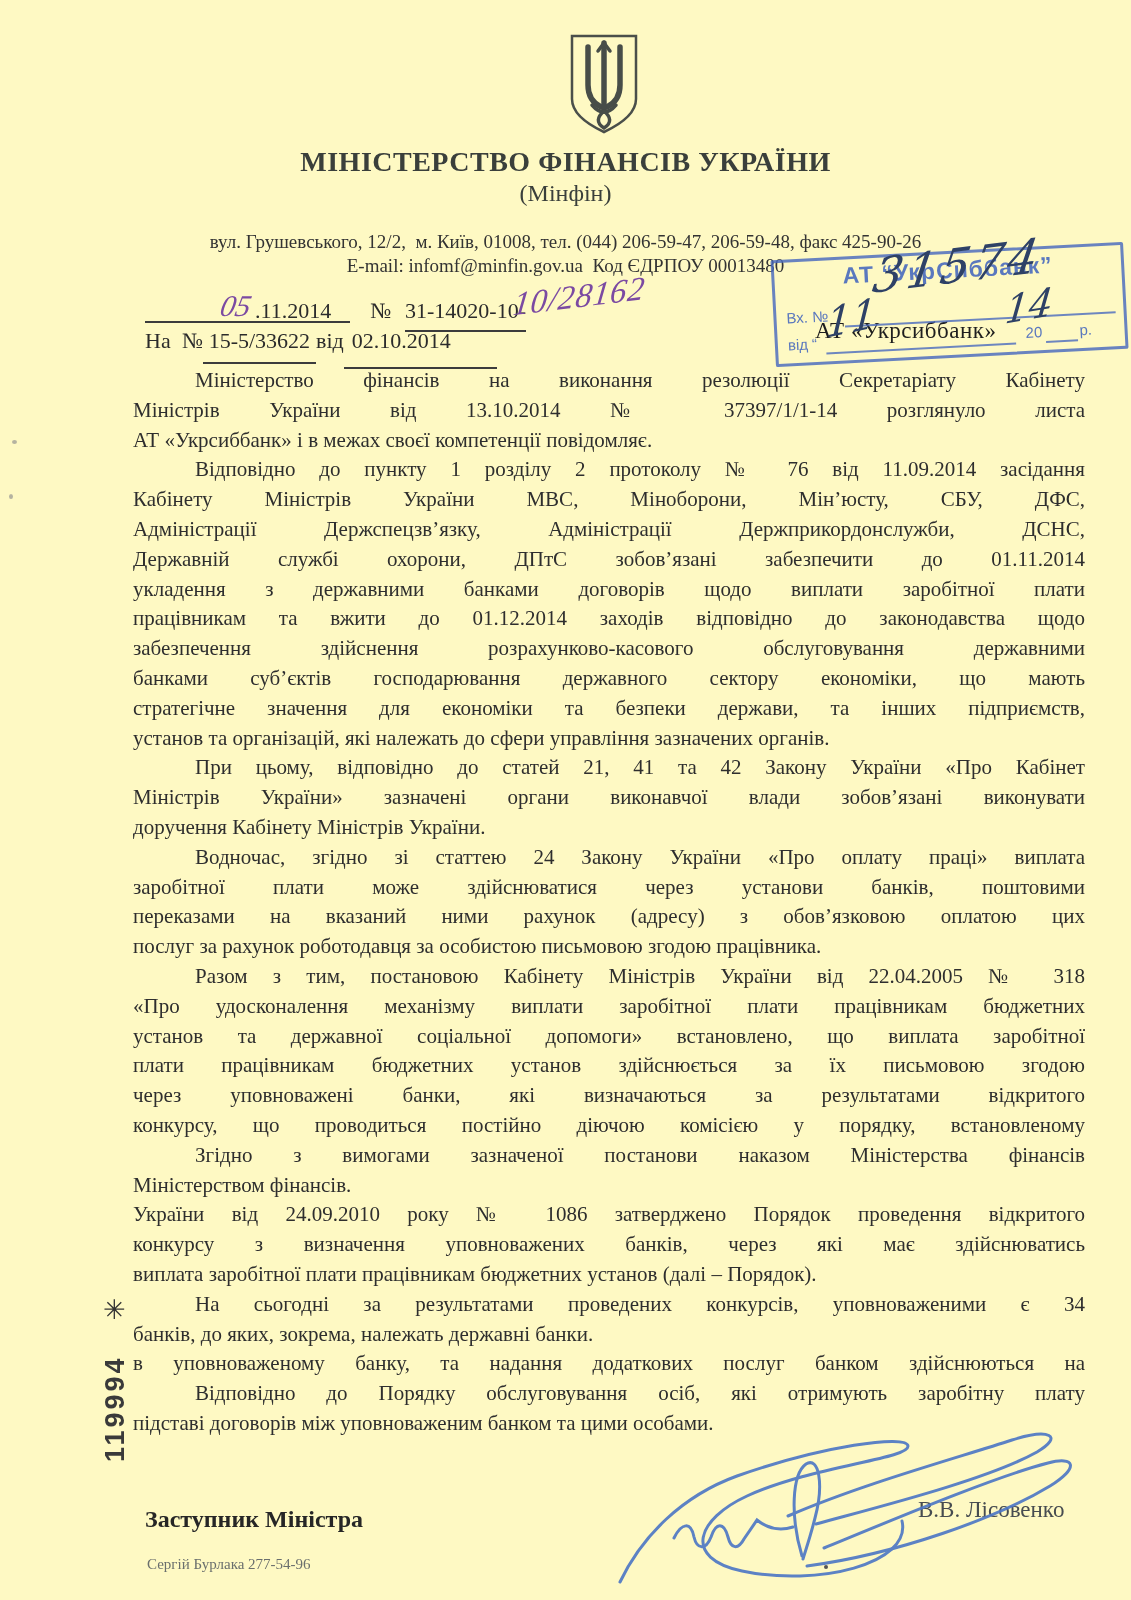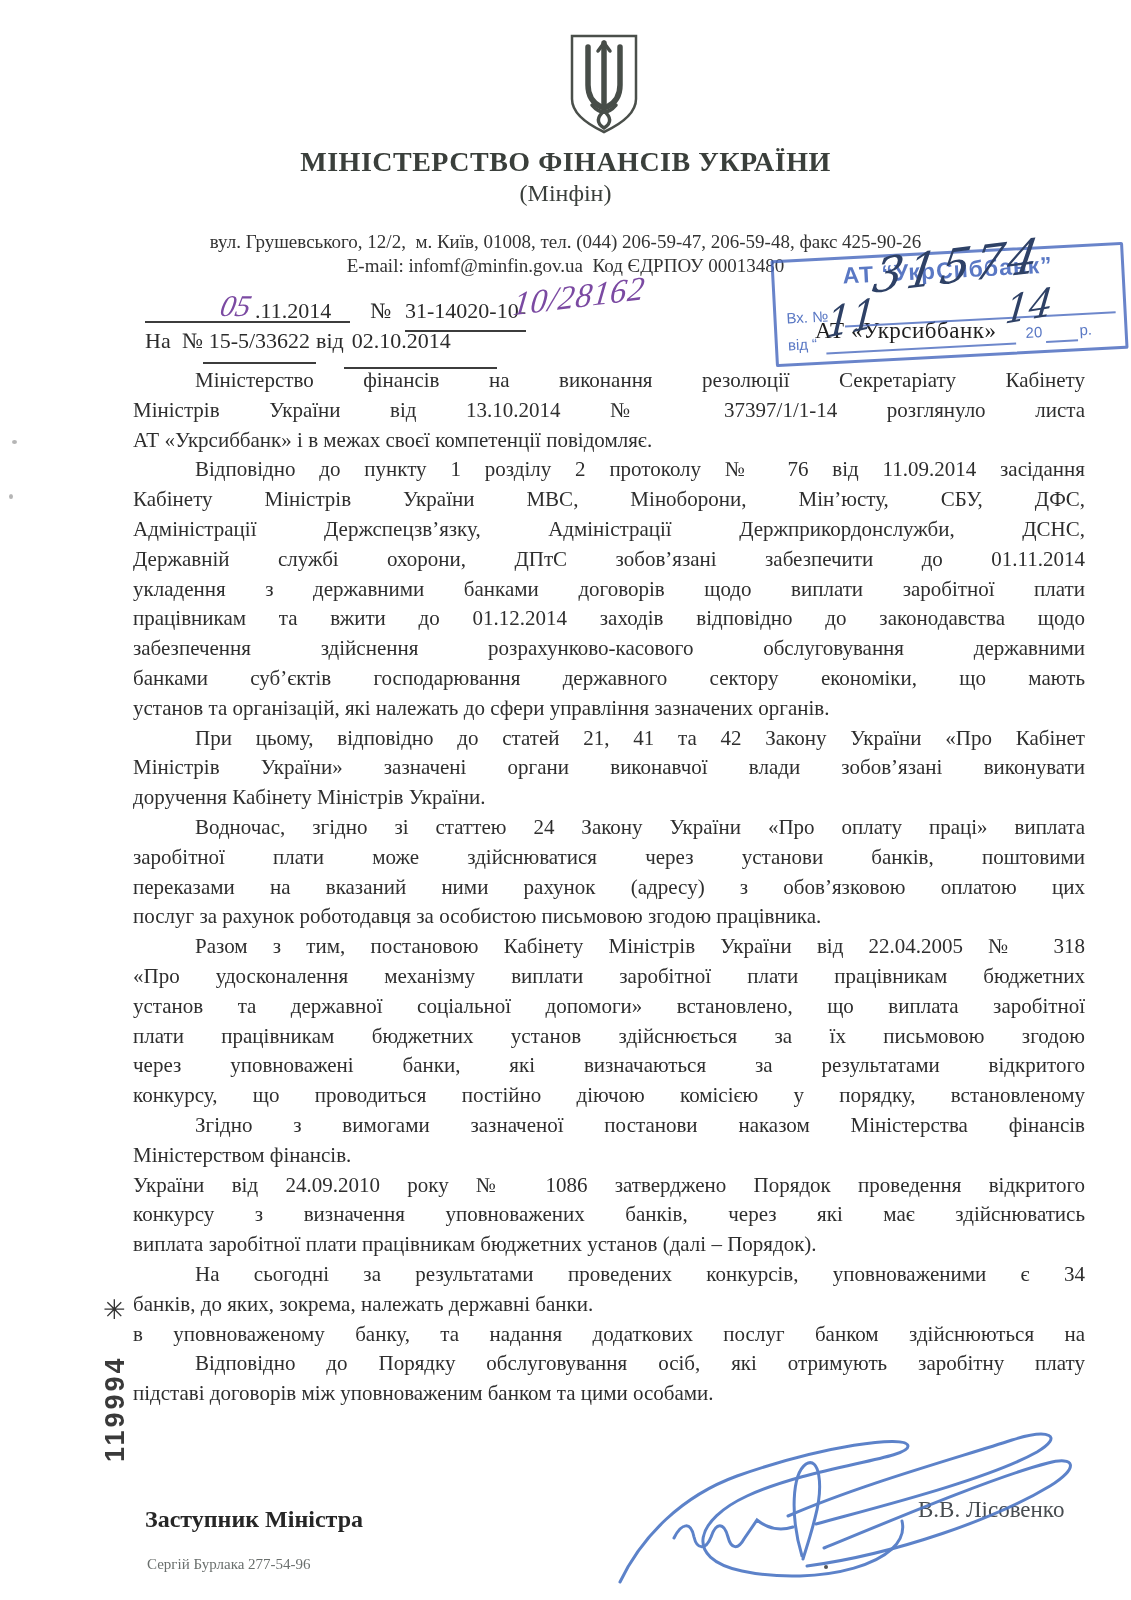--- a/index.html
+++ b/index.html
@@ -1,18 +1,18 @@
 <!DOCTYPE html>
 <html><head>
 <meta charset="utf-8">
 <style>
   html,body{margin:0;padding:0;background:#e8e8e8;}
   .page{
     position:relative;width:1131px;height:1600px;margin:0 auto;
-    background:#ffffff;overflow:hidden;
+    background:#fef9c3;overflow:hidden;
     font-family:"Liberation Serif", serif;color:#2e2e2e;
   }
   .abs{position:absolute;}
   .center{left:0;width:1131px;text-align:center;}
   
   .org-name{top:146px;font-size:28px;font-weight:bold;color:#3a3f3b;letter-spacing:.5px;}
   .org-short{top:180px;font-size:24px;color:#3a3f3b;}
   .addr{top:231px;font-size:19px;color:#333;white-space:pre-wrap;}
   .email{top:255px;font-size:19px;color:#333;white-space:pre-wrap;}
   
@@ -118,20 +118,21 @@
       <div class="line">Міністрів України від 13.10.2014 № 37397/1/1-14 розглянуло листа</div>
       <div class="line last">АТ «Укрсиббанк» і в межах своєї компетенції повідомляє.</div>
       <div class="line first">Відповідно до пункту 1 розділу 2 протоколу № 76 від 11.09.2014 засідання</div>
       <div class="line">Кабінету Міністрів України МВС, Міноборони, Мін’юсту, СБУ, ДФС,</div>
       <div class="line">Адміністрації Держспецзв’язку, Адміністрації Держприкордонслужби, ДСНС,</div>
       <div class="line">Державній службі охорони, ДПтС зобов’язані забезпечити до 01.11.2014</div>
       <div class="line">укладення з державними банками договорів щодо виплати заробітної плати</div>
       <div class="line">працівникам та вжити до 01.12.2014 заходів відповідно до законодавства щодо</div>
       <div class="line">забезпечення здійснення розрахунково-касового обслуговування державними</div>
       <div class="line">банками суб’єктів господарювання державного сектору економіки, що мають</div>
+      <div class="line">стратегічне значення для економіки та безпеки держави, та інших підприємств,</div>
       <div class="line last">установ та організацій, які належать до сфери управління зазначених органів.</div>
       <div class="line first">При цьому, відповідно до статей 21, 41 та 42 Закону України «Про Кабінет</div>
       <div class="line">Міністрів України» зазначені органи виконавчої влади зобов’язані виконувати</div>
       <div class="line last">доручення Кабінету Міністрів України.</div>
       <div class="line first">Водночас, згідно зі статтею 24 Закону України «Про оплату праці» виплата</div>
       <div class="line">заробітної плати може здійснюватися через установи банків, поштовими</div>
       <div class="line">переказами на вказаний ними рахунок (адресу) з обов’язковою оплатою цих</div>
       <div class="line last">послуг за рахунок роботодавця за особистою письмовою згодою працівника.</div>
       <div class="line first">Разом з тим, постановою Кабінету Міністрів України від 22.04.2005 № 318</div>
       <div class="line">«Про удосконалення механізму виплати заробітної плати працівникам бюджетних</div>

